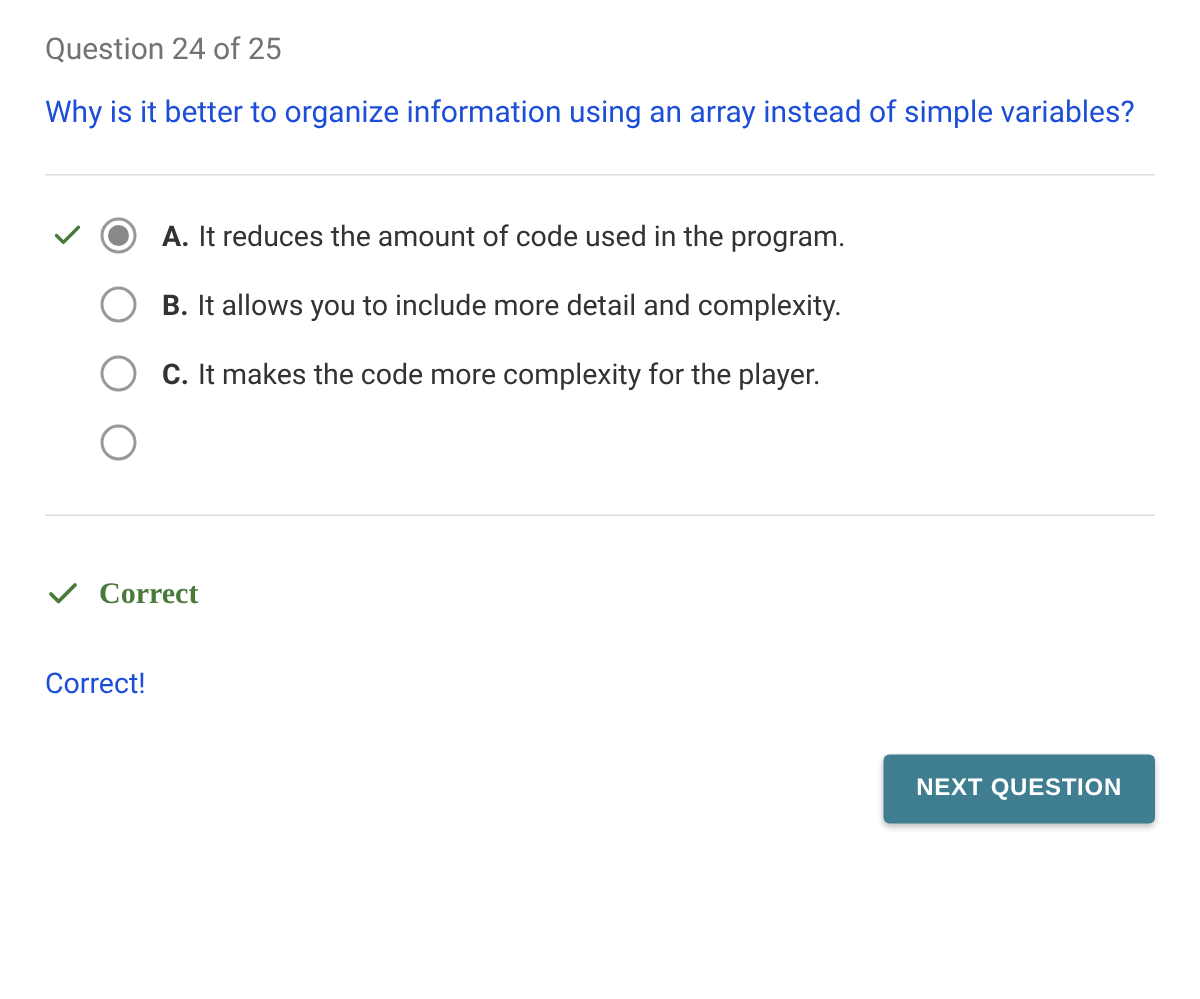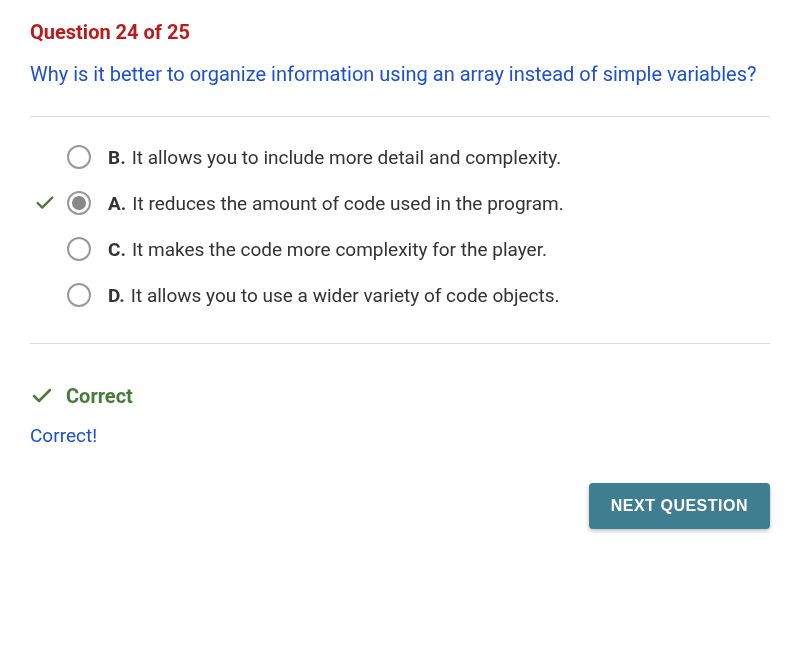--- a/index.html
+++ b/index.html
@@ -5,23 +5,23 @@
     * { box-sizing: border-box; margin: 0; padding: 0; }
     body {
       font-family: -apple-system, BlinkMacSystemFont, "Segoe UI", Roboto, Helvetica, Arial, sans-serif;
       background: #fff;
       width: 800px;
       height: 666px;
       padding: 20px 30px;
       color: #333;
     }
     .question-header {
-      font-weight: 700;
+      font-weight: 400;
       font-size: 20px;
-      color: #b91c1c;
+      color: #737373;
       margin-bottom: 16px;
     }
     .question-text {
       font-size: 20px;
       color: #1d4ed8;
       line-height: 1.4;
       margin-bottom: 28px;
     }
     .divider {
       border: none;
@@ -74,21 +74,22 @@
       font-weight: 700;
       margin-right: 6px;
     }
     .feedback-section {
       padding-top: 40px;
     }
     .feedback-heading {
       display: flex;
       align-items: center;
       gap: 12px;
-      margin-bottom: 16px;
+      margin-bottom: 36px;
+      font-family: Liberation Serif, serif;
     }
     .feedback-heading-text {
       font-weight: 700;
       font-size: 20px;
       color: #4a7a3a;
     }
     .feedback-message {
       font-size: 19px;
       color: #1d4ed8;
       margin-bottom: 36px;
@@ -115,32 +116,20 @@
 <body>
 
 <div class="question-header">Question 24 of 25</div>
 <div class="question-text">Why is it better to organize information using an array instead of simple variables?</div>
 
 <hr class="divider">
 
 <div class="choices">
 
   <div class="choice-row">
-    <div class="check-col"></div>
-    <div class="radio-col">
-      <div class="radio-outer">
-          <div class="radio-inner"></div>
-        </div>
-    </div>
-    <div class="choice-label">
-      <span class="choice-letter">B.</span><span>It allows you to include more detail and complexity.</span>
-    </div>
-  </div>
-
-  <div class="choice-row">
     <div class="check-col">
       <svg class="check-svg" width="22" height="22" viewBox="0 0 24 24" fill="none" stroke="#4a7a3a" stroke-width="2.5" stroke-linecap="round" stroke-linejoin="round">
           <polyline points="4 12 9 17 20 6"></polyline>
         </svg>
     </div>
     <div class="radio-col">
       <div class="radio-outer selected">
           <div class="radio-inner"></div>
         </div>
     </div>
@@ -150,33 +139,42 @@
   </div>
 
   <div class="choice-row">
     <div class="check-col"></div>
     <div class="radio-col">
       <div class="radio-outer">
           <div class="radio-inner"></div>
         </div>
     </div>
     <div class="choice-label">
-      <span class="choice-letter">C.</span><span>It makes the code more complexity for the player.</span>
+      <span class="choice-letter">B.</span><span>It allows you to include more detail and complexity.</span>
     </div>
   </div>
 
   <div class="choice-row">
     <div class="check-col"></div>
     <div class="radio-col">
       <div class="radio-outer">
           <div class="radio-inner"></div>
         </div>
     </div>
     <div class="choice-label">
-      <span class="choice-letter">D.</span><span>It allows you to use a wider variety of code objects.</span>
+      <span class="choice-letter">C.</span><span>It makes the code more complexity for the player.</span>
+    </div>
+  </div>
+
+  <div class="choice-row">
+    <div class="check-col"></div>
+    <div class="radio-col">
+      <div class="radio-outer">
+          <div class="radio-inner"></div>
+        </div>
     </div>
   </div>
 
 </div>
 
 <hr class="divider">
 
 <div class="feedback-section">
   <div class="feedback-heading">
     <svg class="check-svg" width="24" height="24" viewBox="0 0 24 24" fill="none" stroke="#4a7a3a" stroke-width="2.5" stroke-linecap="round" stroke-linejoin="round">

